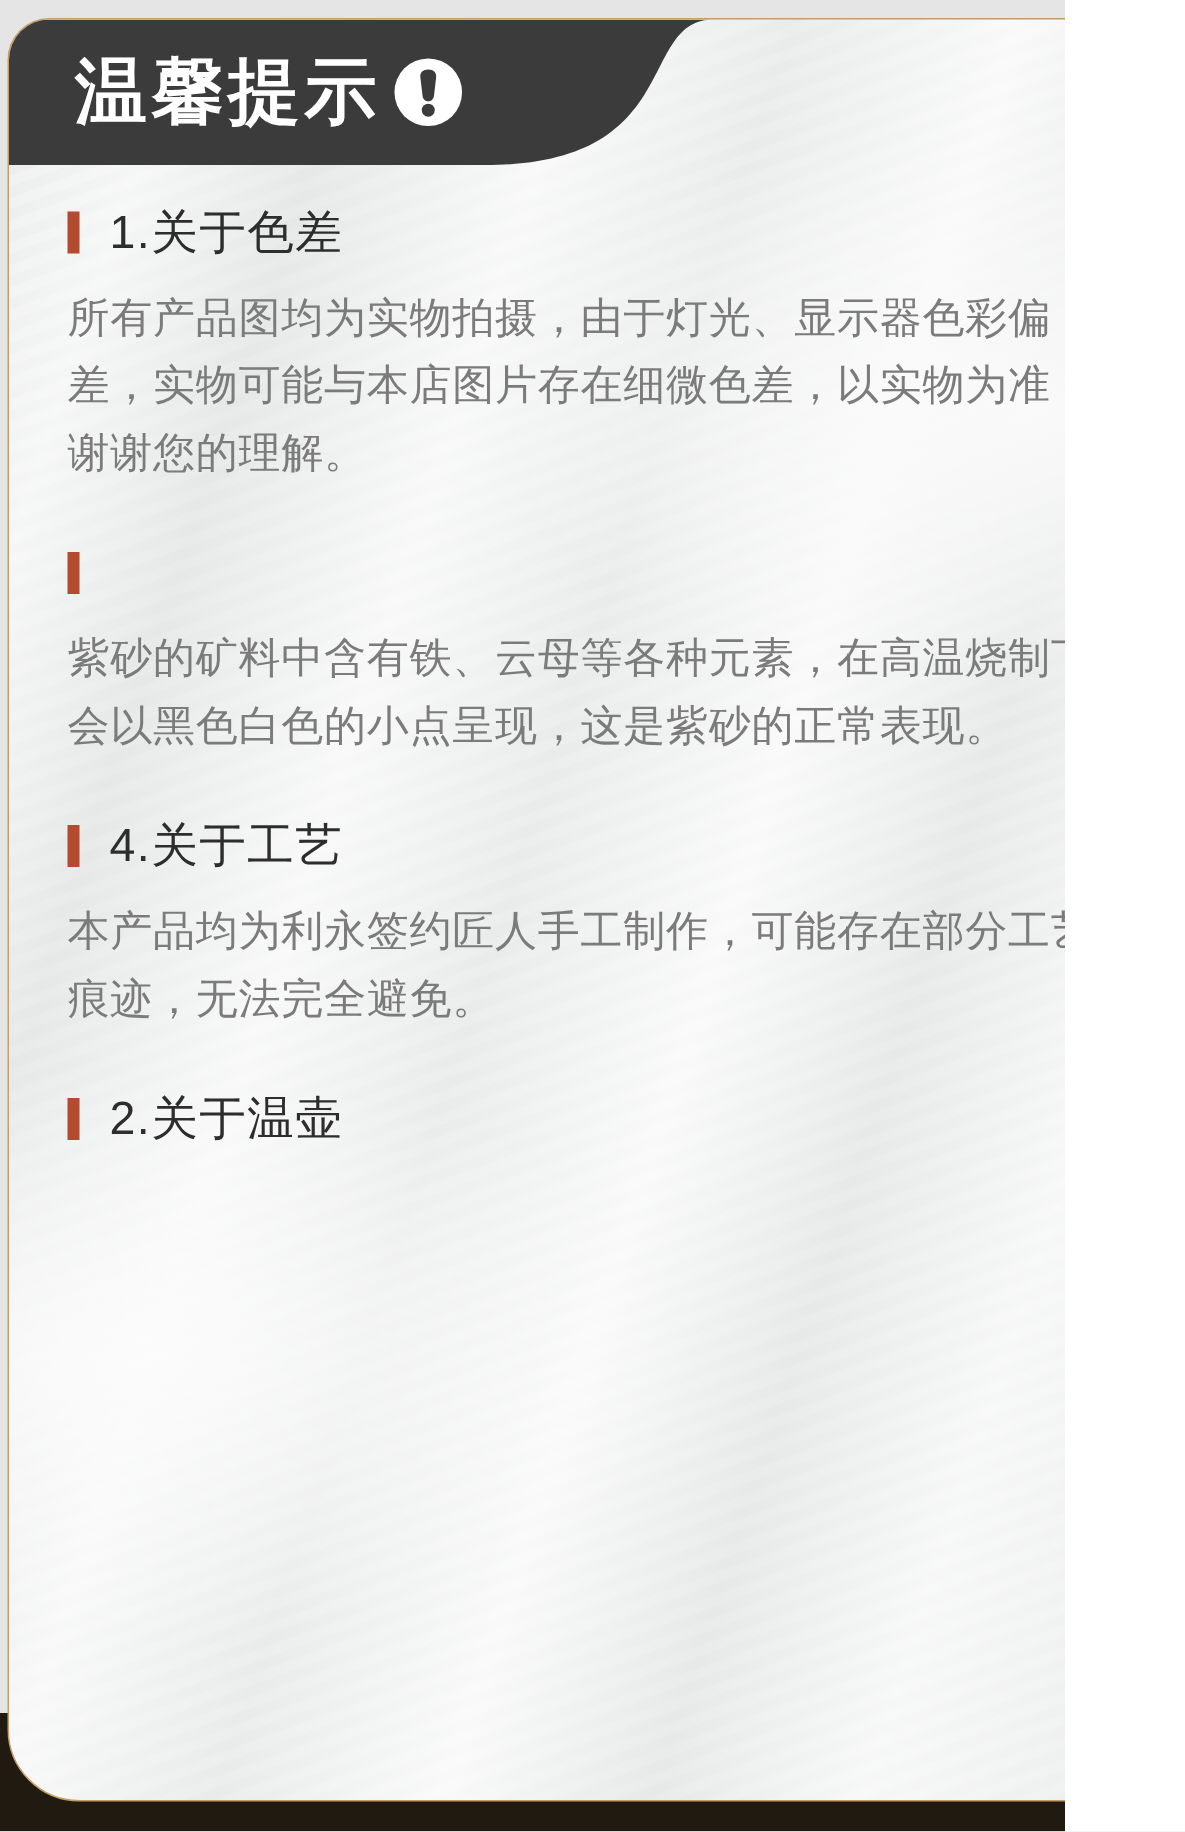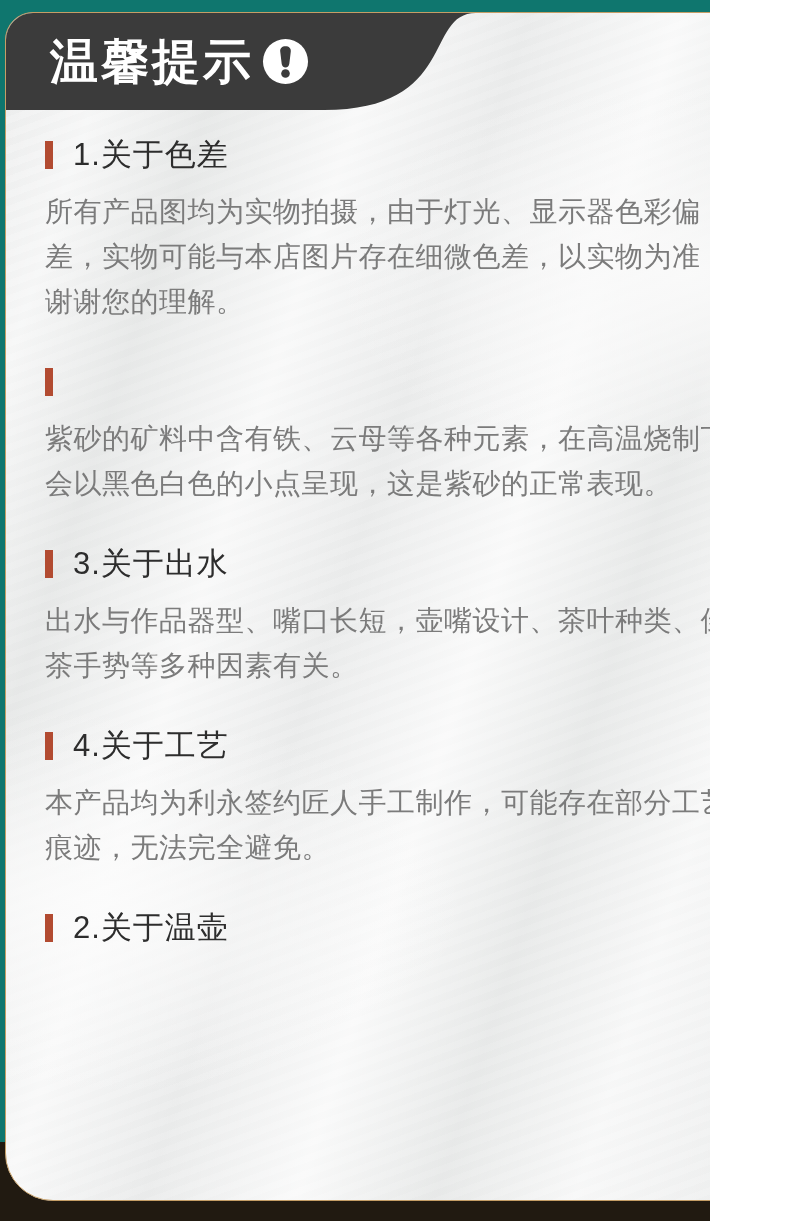--- a/index.html
+++ b/index.html
@@ -5,21 +5,21 @@
   * { margin: 0; padding: 0; box-sizing: border-box; }
   html, body { width: 790px; }
   body {
     font-family: "Liberation Sans", "DejaVu Sans", sans-serif;
     background: #ffffff;
   }
   .page {
     position: relative;
     width: 710px;
     height: 1221px;
-    background: #0f766e;
+    background: #e5e5e5;
     overflow: hidden;
   }
   
   .next-section-bg {
     position: absolute;
     left: 0; right: 0;
     top: 1142px;
     height: 79px;
     background: #211a11;
     z-index: 0;
@@ -141,27 +141,20 @@
         <p class="tip-body">所有产品图均为实物拍摄，由于灯光、显示器色彩偏差，实物可能与本店图片存在细微色差，以实物为准，谢谢您的理解。</p>
       </section>
 
       <section class="tip">
         <div class="tip-title-row">
           <span class="marker"></span>
         </div>
         <p class="tip-body">紫砂的矿料中含有铁、云母等各种元素，在高温烧制下会以黑色白色的小点呈现，这是紫砂的正常表现。</p>
       </section>
 
-      <section class="tip">
-        <div class="tip-title-row">
-          <span class="marker"></span>
-          <h2 class="tip-title">3.关于出水</h2>
-        </div>
-        <p class="tip-body">出水与作品器型、嘴口长短，壶嘴设计、茶叶种类、倒茶手势等多种因素有关。</p>
-      </section>
 
       <section class="tip">
         <div class="tip-title-row">
           <span class="marker"></span>
           <h2 class="tip-title">4.关于工艺</h2>
         </div>
         <p class="tip-body">本产品均为利永签约匠人手工制作，可能存在部分工艺痕迹，无法完全避免。</p>
       </section>
 
       <section class="tip">

